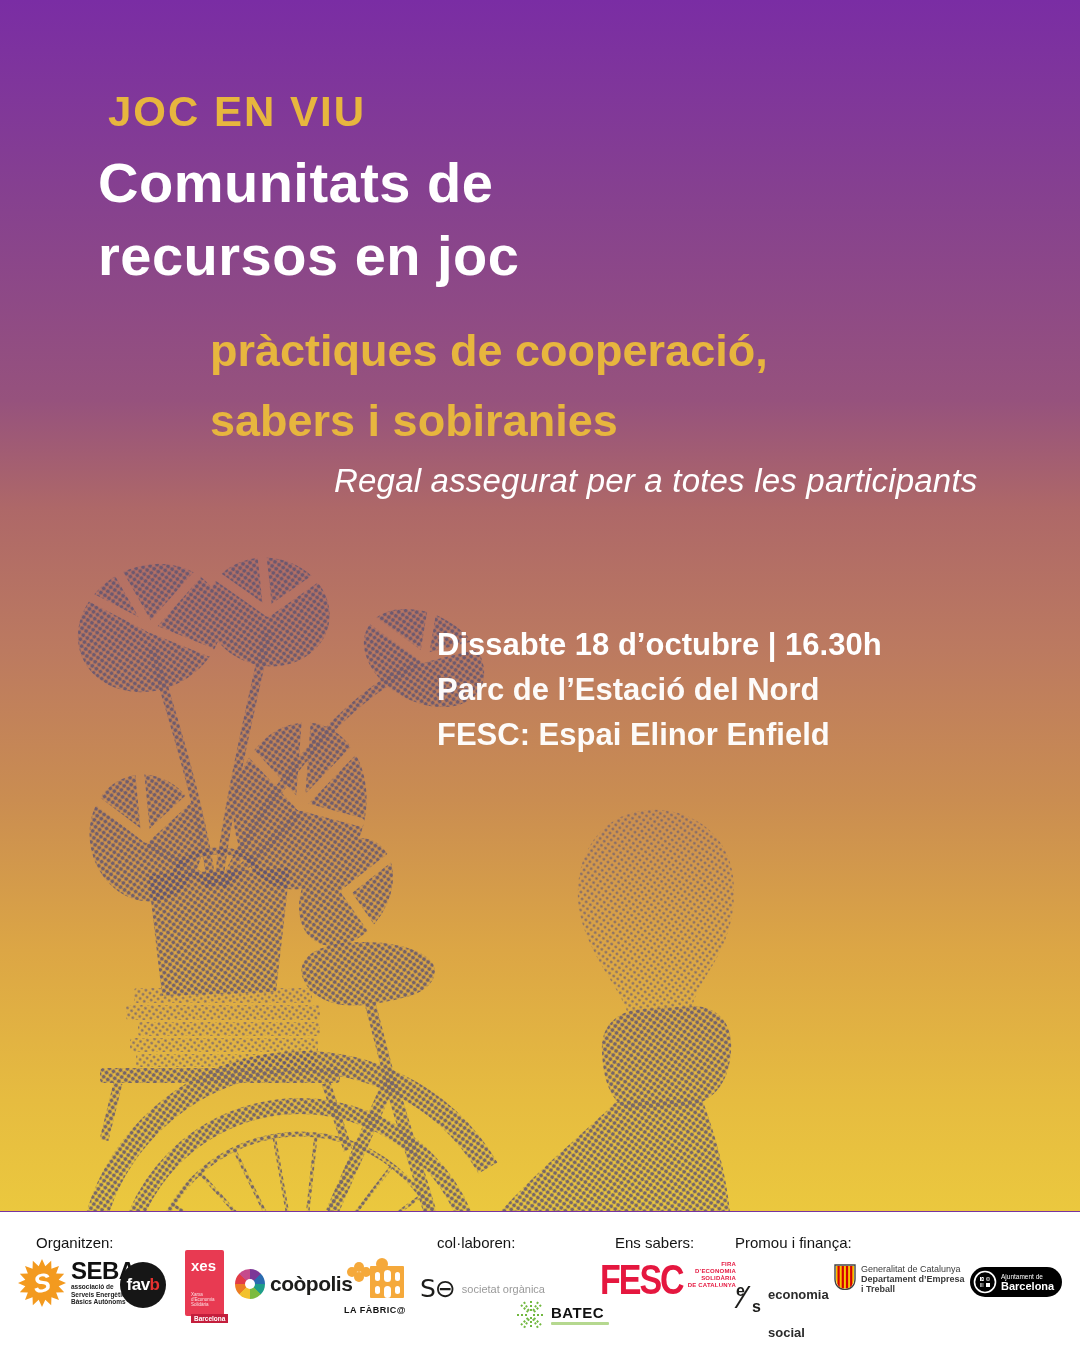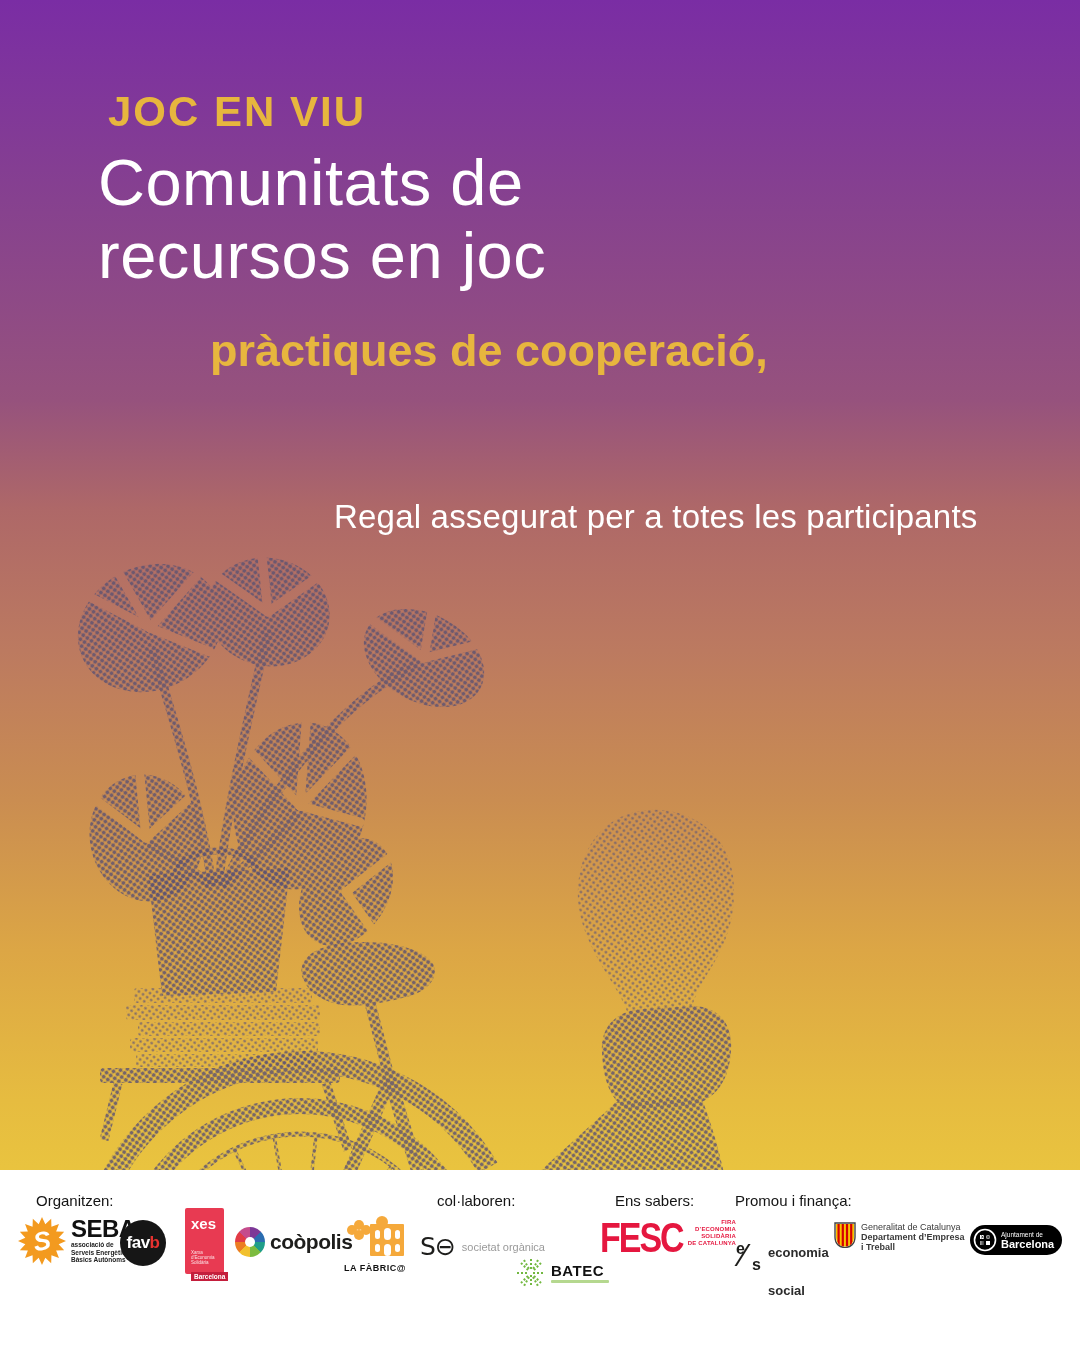--- a/index.html
+++ b/index.html
@@ -25,39 +25,39 @@
   .illu{position:absolute;left:0;top:0;}
   
   .divider{position:absolute;left:0;top:1211px;width:1080px;height:22px;background:#7833A0;}
   
   .kicker{
     position:absolute;left:108px;top:88px;
     font-size:42px;font-weight:700;letter-spacing:2px;color:#E7B63E;
   }
   .title{
     position:absolute;left:98px;top:146px;
-    font-size:65px;font-weight:400;color:#FFFFFF;line-height:73px;letter-spacing:.5px;
+    font-size:56px;font-weight:700;color:#FFFFFF;line-height:73px;letter-spacing:.5px;
   }
   .subtitle{
     position:absolute;left:210px;top:316px;
     font-size:45px;font-weight:700;color:#E7B63E;line-height:70px;
   }
   .tagline{
     position:absolute;left:334px;top:462px;
-    font-size:33px;color:#FFFFFF;letter-spacing:.2px;margin-top:36px;
+    font-size:33px;font-style:italic;color:#FFFFFF;letter-spacing:.2px;
   }
   .event{
     position:absolute;left:437px;top:622px;color:#FFFFFF;
     font-size:31px;line-height:45px;
   }
   .event .l1{font-weight:700;}
   .event .l2,.event .l3{font-weight:700;opacity:.97;}
   
   .footer{
-    position:absolute;left:0;top:1170px;width:1080px;height:133px;background:#FFFFFF;
+    position:absolute;left:0;top:1212px;width:1080px;height:133px;background:#FFFFFF;
     color:#111;
   }
   .footer .grp-label{position:absolute;top:22px;font-size:15px;color:#141414;}
   .lbl-org{left:36px;}
   .lbl-col{left:437px;}
   .lbl-ens{left:615px;}
   .lbl-pro{left:735px;}
   .logo{position:absolute;display:flex;align-items:center;gap:5px;}
   
   .seba{left:18px;top:47px;}
@@ -224,22 +224,28 @@
       </g>
     </svg>
 
     <div class="kicker">JOC EN VIU</div>
     <div class="title">
       <span style="display:block">Comunitats de</span>
       <span style="display:block">recursos en joc</span>
     </div>
     <div class="subtitle">
       <span style="display:block">pràctiques de cooperació,</span>
+      <span style="display:block">sabers i sobiranies</span>
     </div>
     <div class="tagline">Regal assegurat per a totes les participants</div>
+    <div class="event">
+      <div class="l1">Dissabte 18 d’octubre | 16.30h</div>
+      <div class="l2">Parc de l’Estació del Nord</div>
+      <div class="l3">FESC: Espai Elinor Enfield</div>
+    </div>
   </div>
 
   <div class="divider"></div>
 
   <div class="footer">
     <span class="grp-label lbl-org">Organitzen:</span>
     <span class="grp-label lbl-col">col·laboren:</span>
     <span class="grp-label lbl-ens">Ens sabers:</span>
     <span class="grp-label lbl-pro">Promou i finança:</span>
 

